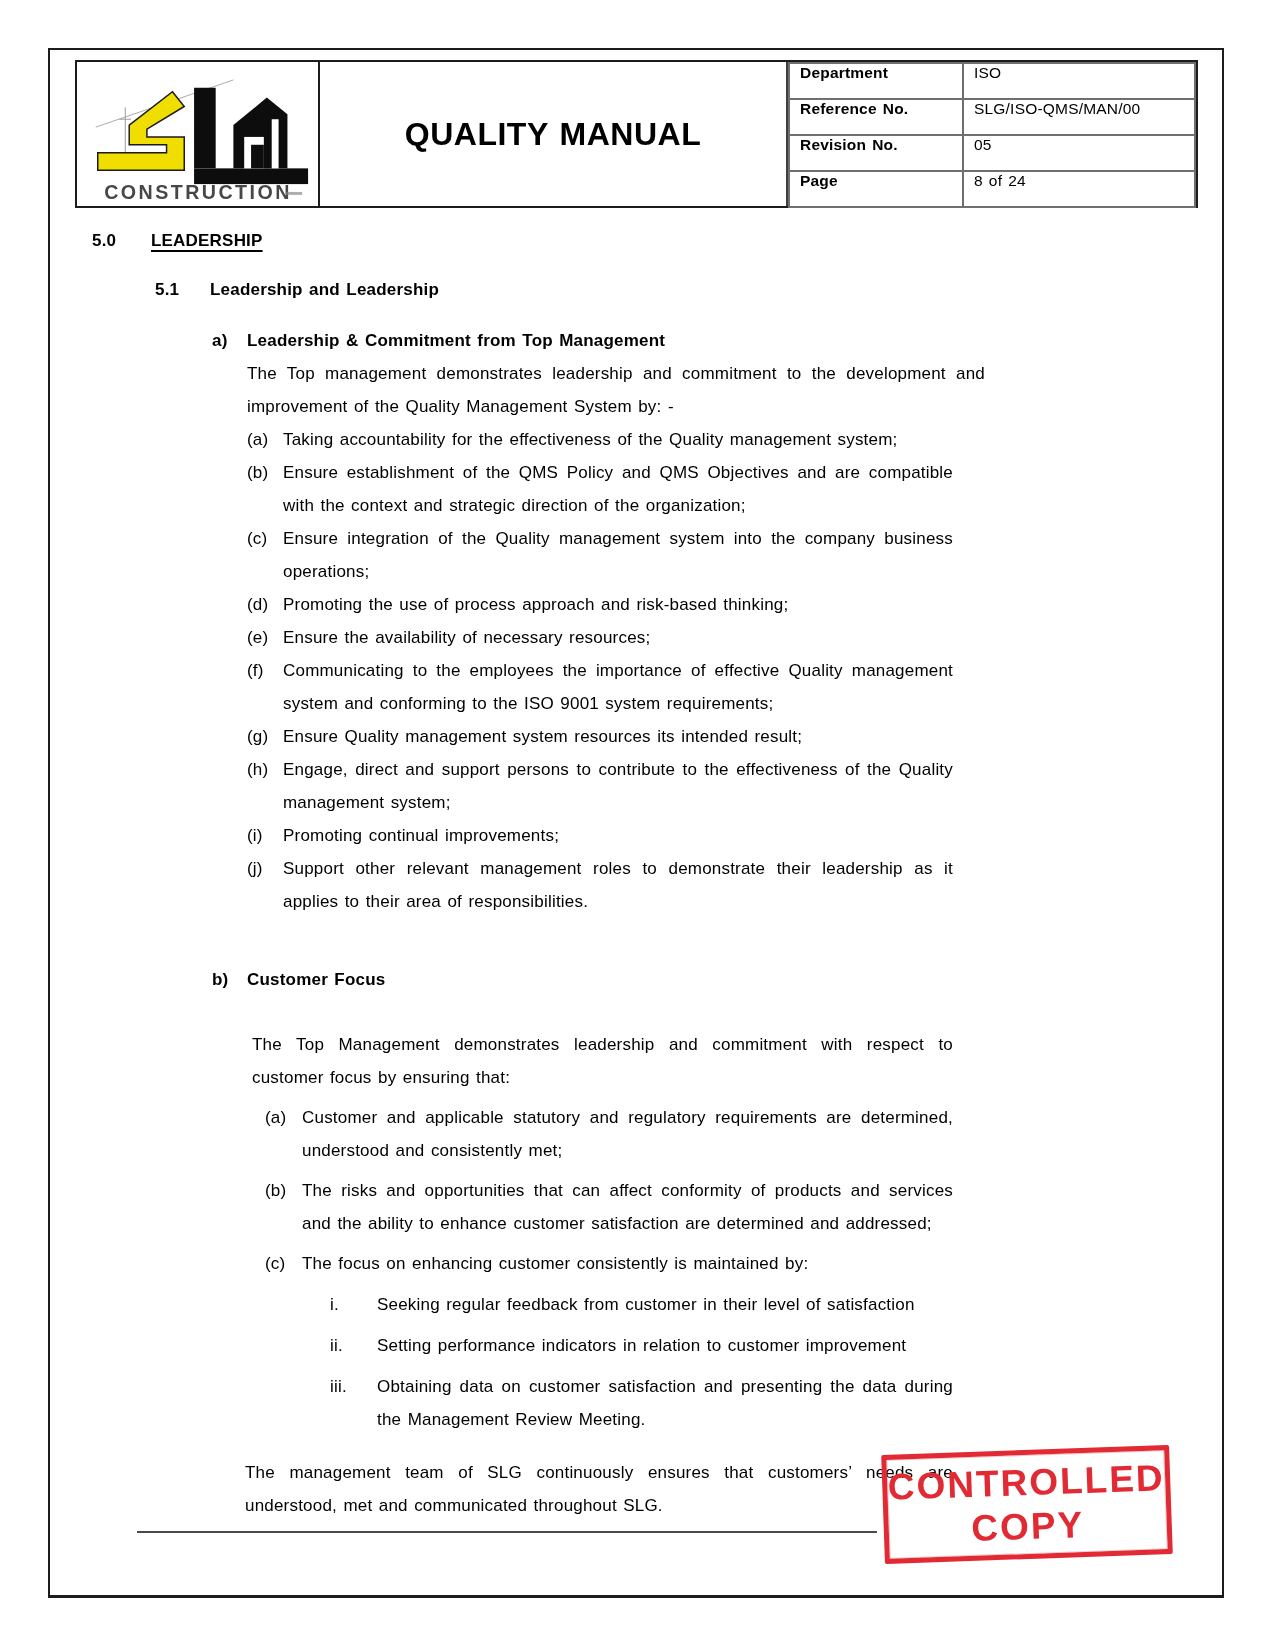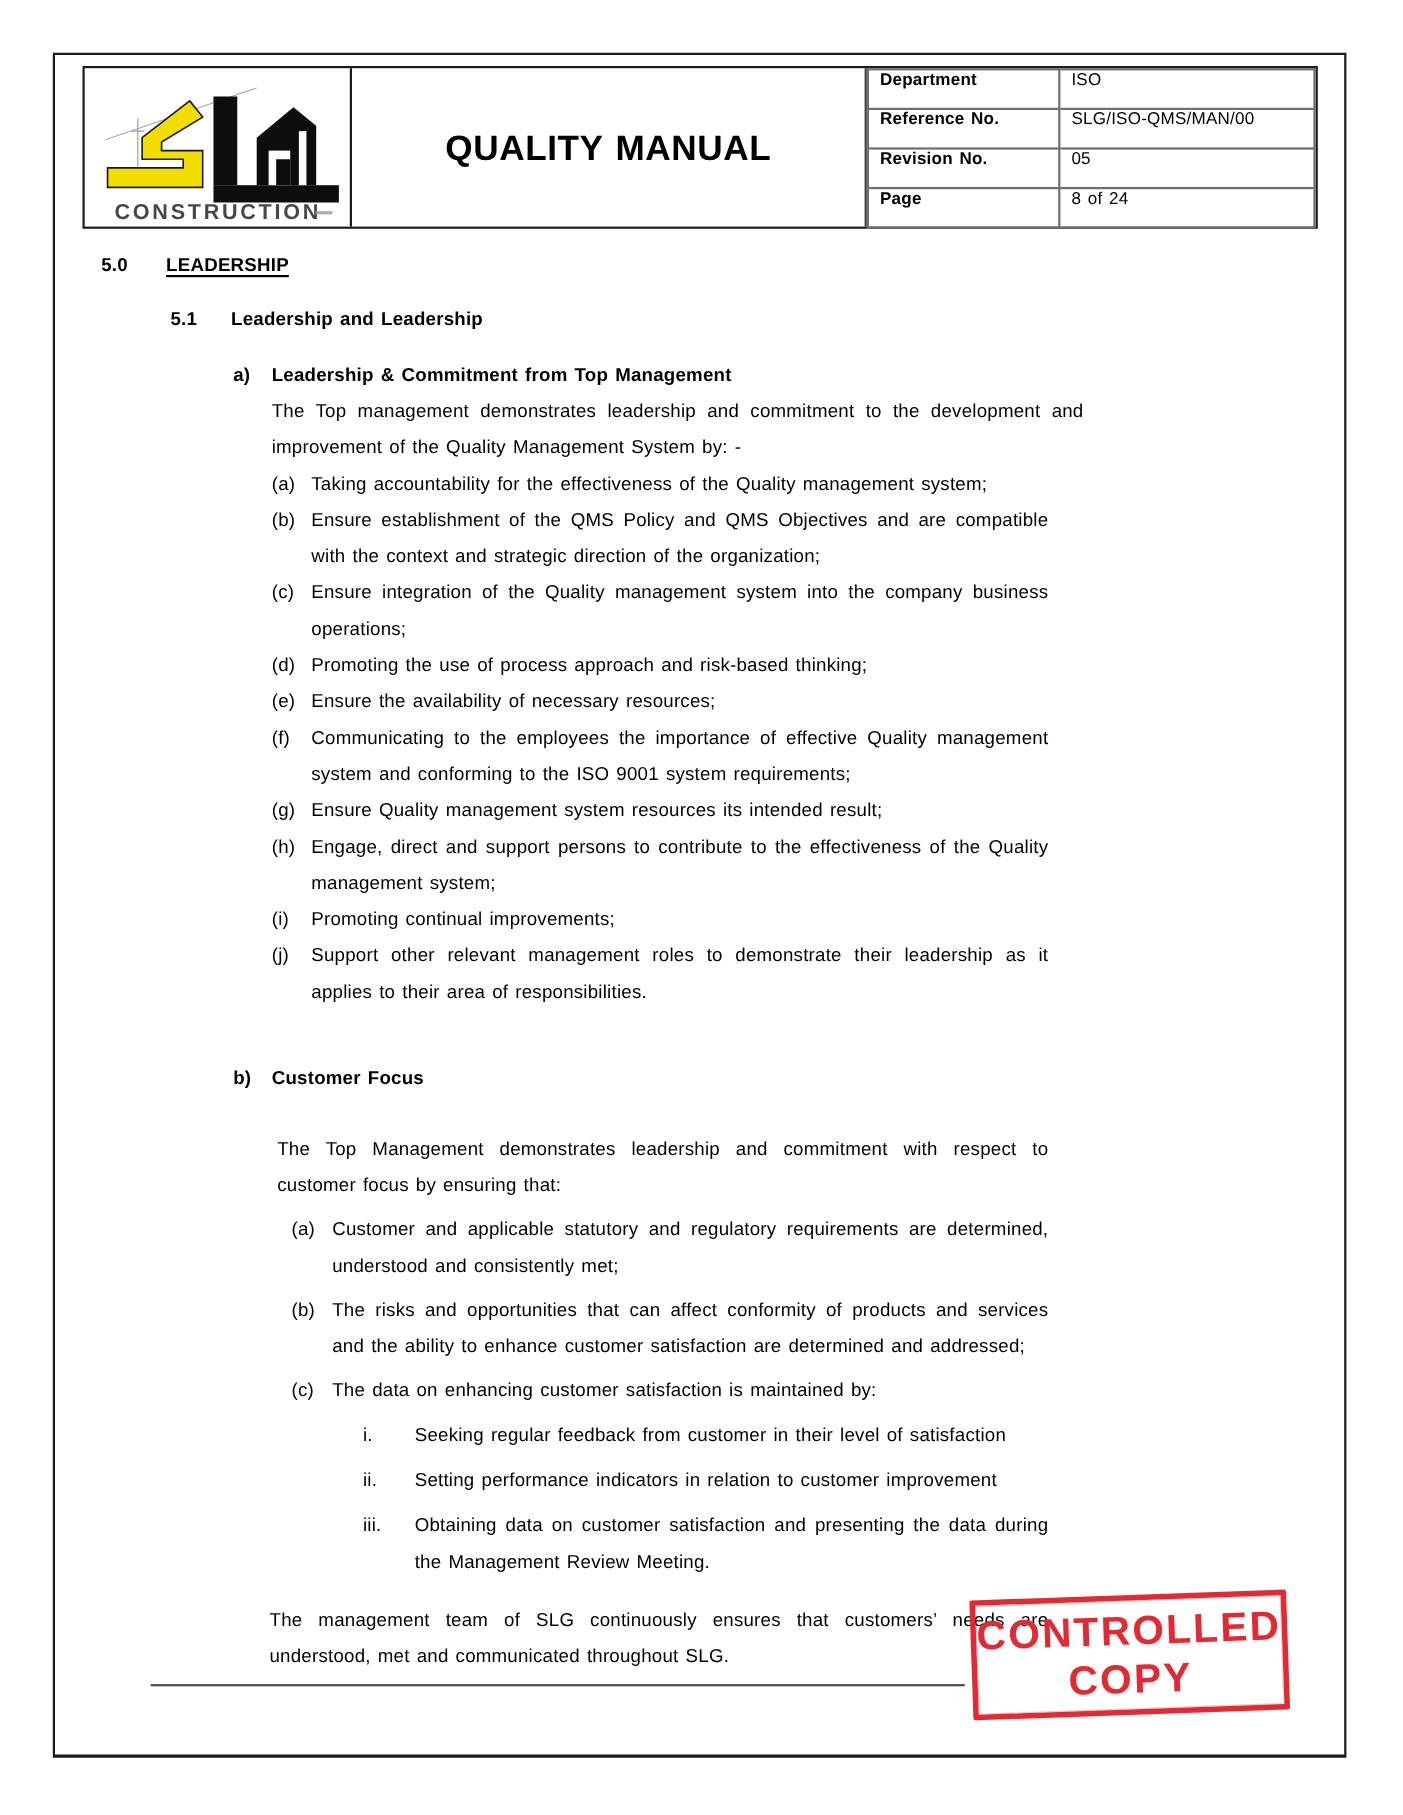--- a/index.html
+++ b/index.html
@@ -155,21 +155,21 @@
 
   <div class="hpart-b">
     <span class="marker">b)</span><span>Customer Focus</span>
   </div>
 
   <div class="cf-intro">The Top Management demonstrates leadership and commitment with respect to customer focus by ensuring that:</div>
 
   <div class="cf-list">
     <div class="item"><span class="marker">(a)</span><span>Customer and applicable statutory and regulatory requirements are determined, understood and consistently met;</span></div>
     <div class="item"><span class="marker">(b)</span><span>The risks and opportunities that can affect conformity of products and services and the ability to enhance customer satisfaction are determined and addressed;</span></div>
-    <div class="item"><span class="marker">(c)</span><span>The data on enhancing customer satisfaction is maintained by:</span></div>
+    <div class="item"><span class="marker">(c)</span><span>The focus on enhancing customer consistently is maintained by:</span></div>
   </div>
 
   <div class="roman-list">
     <div class="item"><span class="marker">i.</span><span>Seeking regular feedback from customer in their level of satisfaction</span></div>
     <div class="item"><span class="marker">ii.</span><span>Setting performance indicators in relation to customer improvement</span></div>
     <div class="item"><span class="marker">iii.</span><span>Obtaining data on customer satisfaction and presenting the data during the Management Review Meeting.</span></div>
   </div>
 
   <div class="closing">The management team of SLG continuously ensures that customers’ needs are understood, met and communicated throughout SLG.</div>
 

